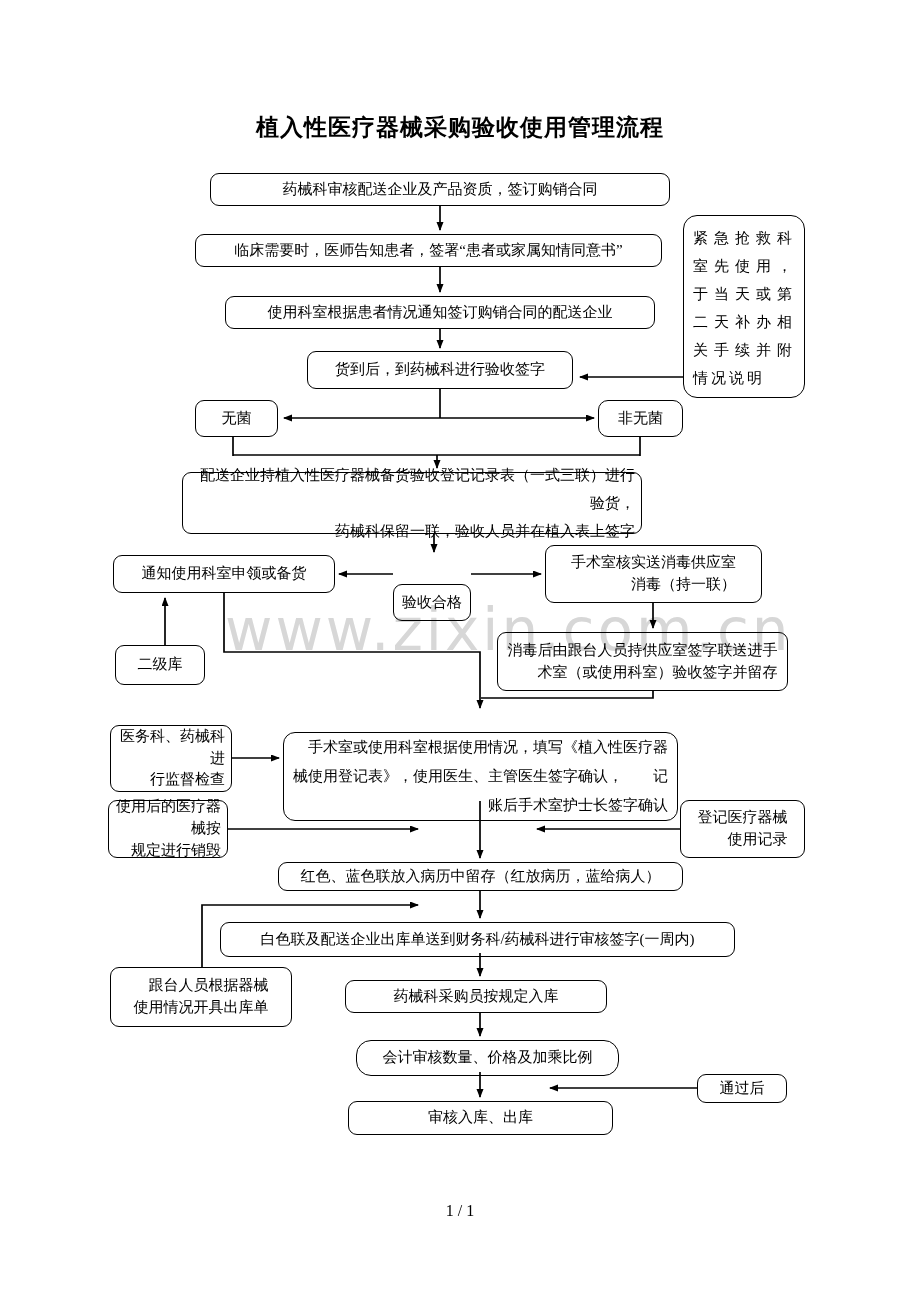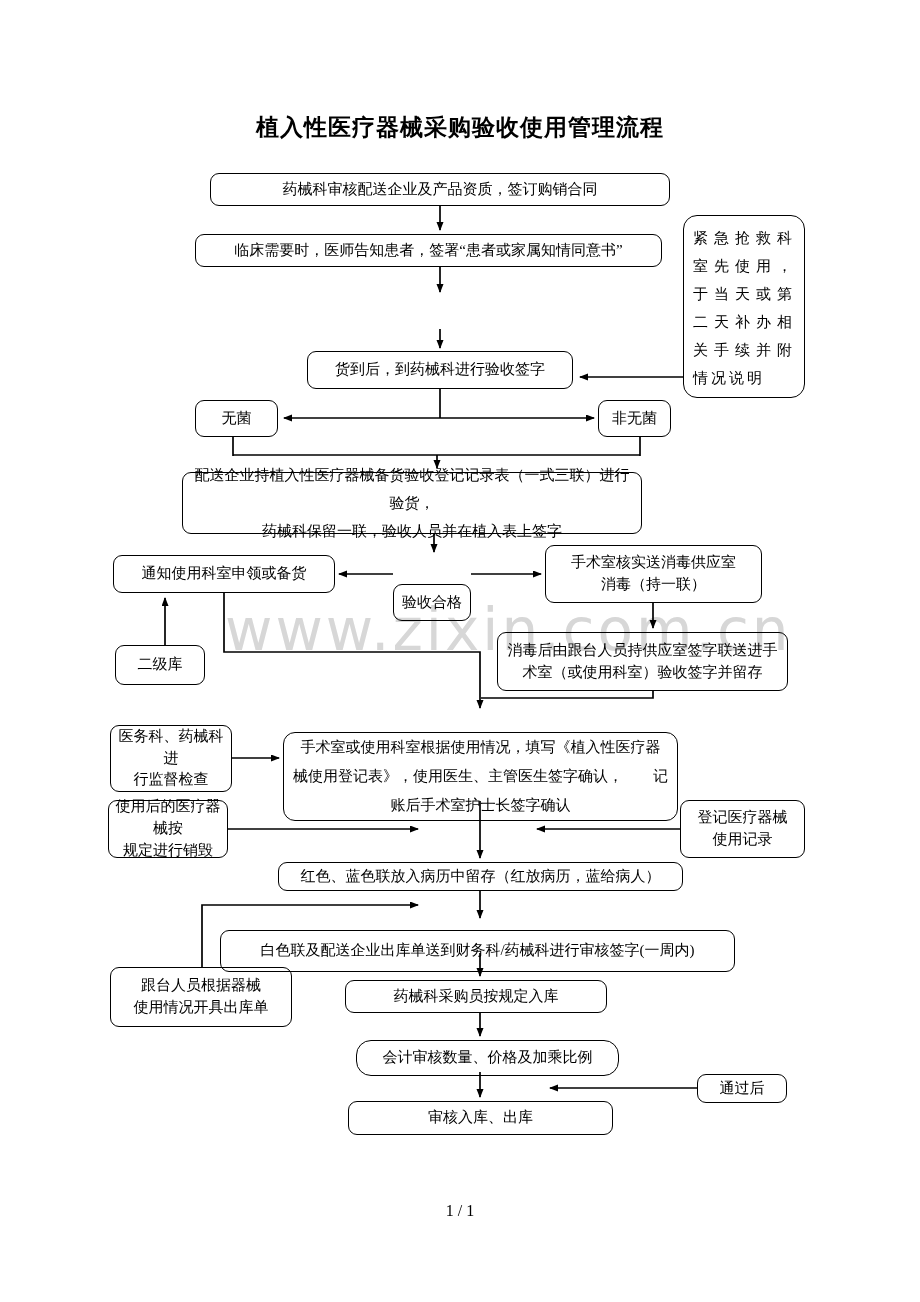--- a/index.html
+++ b/index.html
@@ -15,21 +15,21 @@
   #watermark{
     position:absolute;left:225px;top:596px;z-index:0;
     font-family:"DejaVu Sans","Liberation Sans",sans-serif;
     font-size:58px;letter-spacing:3px;color:#d7d7d7;user-select:none;
   }
   #connectors{position:absolute;left:0;top:0;z-index:1;}
   .node{
     position:absolute;z-index:2;box-sizing:border-box;
     border:1.6px solid #000;border-radius:9px;background:transparent;
     display:flex;align-items:center;justify-content:center;
-    text-align:center;white-space:pre-line;
+    text-align:right;white-space:pre-line;
     font-size:15px;line-height:1.45;padding:1px 6px;
   }
   #node-emergency{
     text-align:justify;white-space:normal;letter-spacing:3px;
     line-height:28px;padding:8px 9px;align-items:flex-start;
   }
   #node-usage{line-height:29px;margin-top:20px;}
   #node-inspect{line-height:28px;}
   #footer{
     position:absolute;left:0;top:1202px;width:920px;text-align:center;
@@ -80,28 +80,29 @@
       <line x1="480" y1="1013" x2="480" y2="1036" marker-end="url(#ah)"></line>
       <line x1="480" y1="1072" x2="480" y2="1097" marker-end="url(#ah)"></line>
       <line x1="697" y1="1088" x2="550" y2="1088" marker-end="url(#ah)"></line>
     </g>
   </svg>
 
   <div class="node" id="node-audit" style="left:210px;top:173px;width:460px;height:33px;">药械科审核配送企业及产品资质，签订购销合同</div>
 
   <div class="node" id="node-consent" style="left:195px;top:234px;width:467px;height:33px;">临床需要时，医师告知患者，签署“患者或家属知情同意书”</div>
 
+  <div class="node" id="node-notify-vendor" style="left:225px;top:296px;width:430px;height:33px;">使用科室根据患者情况通知签订购销合同的配送企业</div>
 
   <div class="node" id="node-emergency" style="left:683px;top:215px;width:122px;height:183px;border-radius:14px;">紧急抢救科室先使用，于当天或第二天补办相关手续并附情况说明</div>
 
   <div class="node" id="node-arrival" style="left:307px;top:351px;width:266px;height:38px;">货到后，到药械科进行验收签字</div>
 
   <div class="node" id="node-sterile" style="left:195px;top:400px;width:83px;height:37px;">无菌</div>
 
-  <div class="node" id="node-non-sterile" style="left:598px;top:400px;width:73px;height:37px;">非无菌</div>
+  <div class="node" id="node-non-sterile" style="left:598px;top:400px;width:85px;height:37px;border-radius:10px;">非无菌</div>
 
   <div class="node" id="node-inspect" style="left:182px;top:472px;width:460px;height:62px;">配送企业持植入性医疗器械备货验收登记记录表（一式三联）进行验货，
 药械科保留一联，验收人员并在植入表上签字</div>
 
   <div class="node" id="node-notify-dept" style="left:113px;top:555px;width:222px;height:38px;">通知使用科室申领或备货</div>
 
   <div class="node" id="node-pass" style="left:393px;top:556px;width:78px;height:37px;margin-top:28px;">验收合格</div>
 
   <div class="node" id="node-or-check" style="left:545px;top:545px;width:217px;height:58px;">手术室核实送消毒供应室
 消毒（持一联）</div>
@@ -119,21 +120,21 @@
 行监督检查</div>
 
   <div class="node" id="node-destroy" style="left:108px;top:800px;width:120px;height:58px;">使用后的医疗器械按
 规定进行销毁</div>
 
   <div class="node" id="node-register" style="left:680px;top:800px;width:125px;height:58px;">登记医疗器械
 使用记录</div>
 
   <div class="node" id="node-red-blue" style="left:278px;top:862px;width:405px;height:29px;">红色、蓝色联放入病历中留存（红放病历，蓝给病人）</div>
 
-  <div class="node" id="node-white" style="left:220px;top:922px;width:515px;height:42px;margin-top:8px;">白色联及配送企业出库单送到财务科/药械科进行审核签字(一周内)</div>
+  <div class="node" id="node-white" style="left:220px;top:922px;width:515px;height:35px;">白色联及配送企业出库单送到财务科/药械科进行审核签字(一周内)</div>
 
   <div class="node" id="node-escort" style="left:110px;top:967px;width:182px;height:60px;">跟台人员根据器械
 使用情况开具出库单</div>
 
   <div class="node" id="node-purchase" style="left:345px;top:980px;width:262px;height:33px;">药械科采购员按规定入库</div>
 
   <div class="node" id="node-account" style="left:356px;top:1040px;width:263px;height:36px;border-radius:15px;">会计审核数量、价格及加乘比例</div>
 
   <div class="node" id="node-passed" style="left:697px;top:1074px;width:90px;height:29px;">通过后</div>
 

